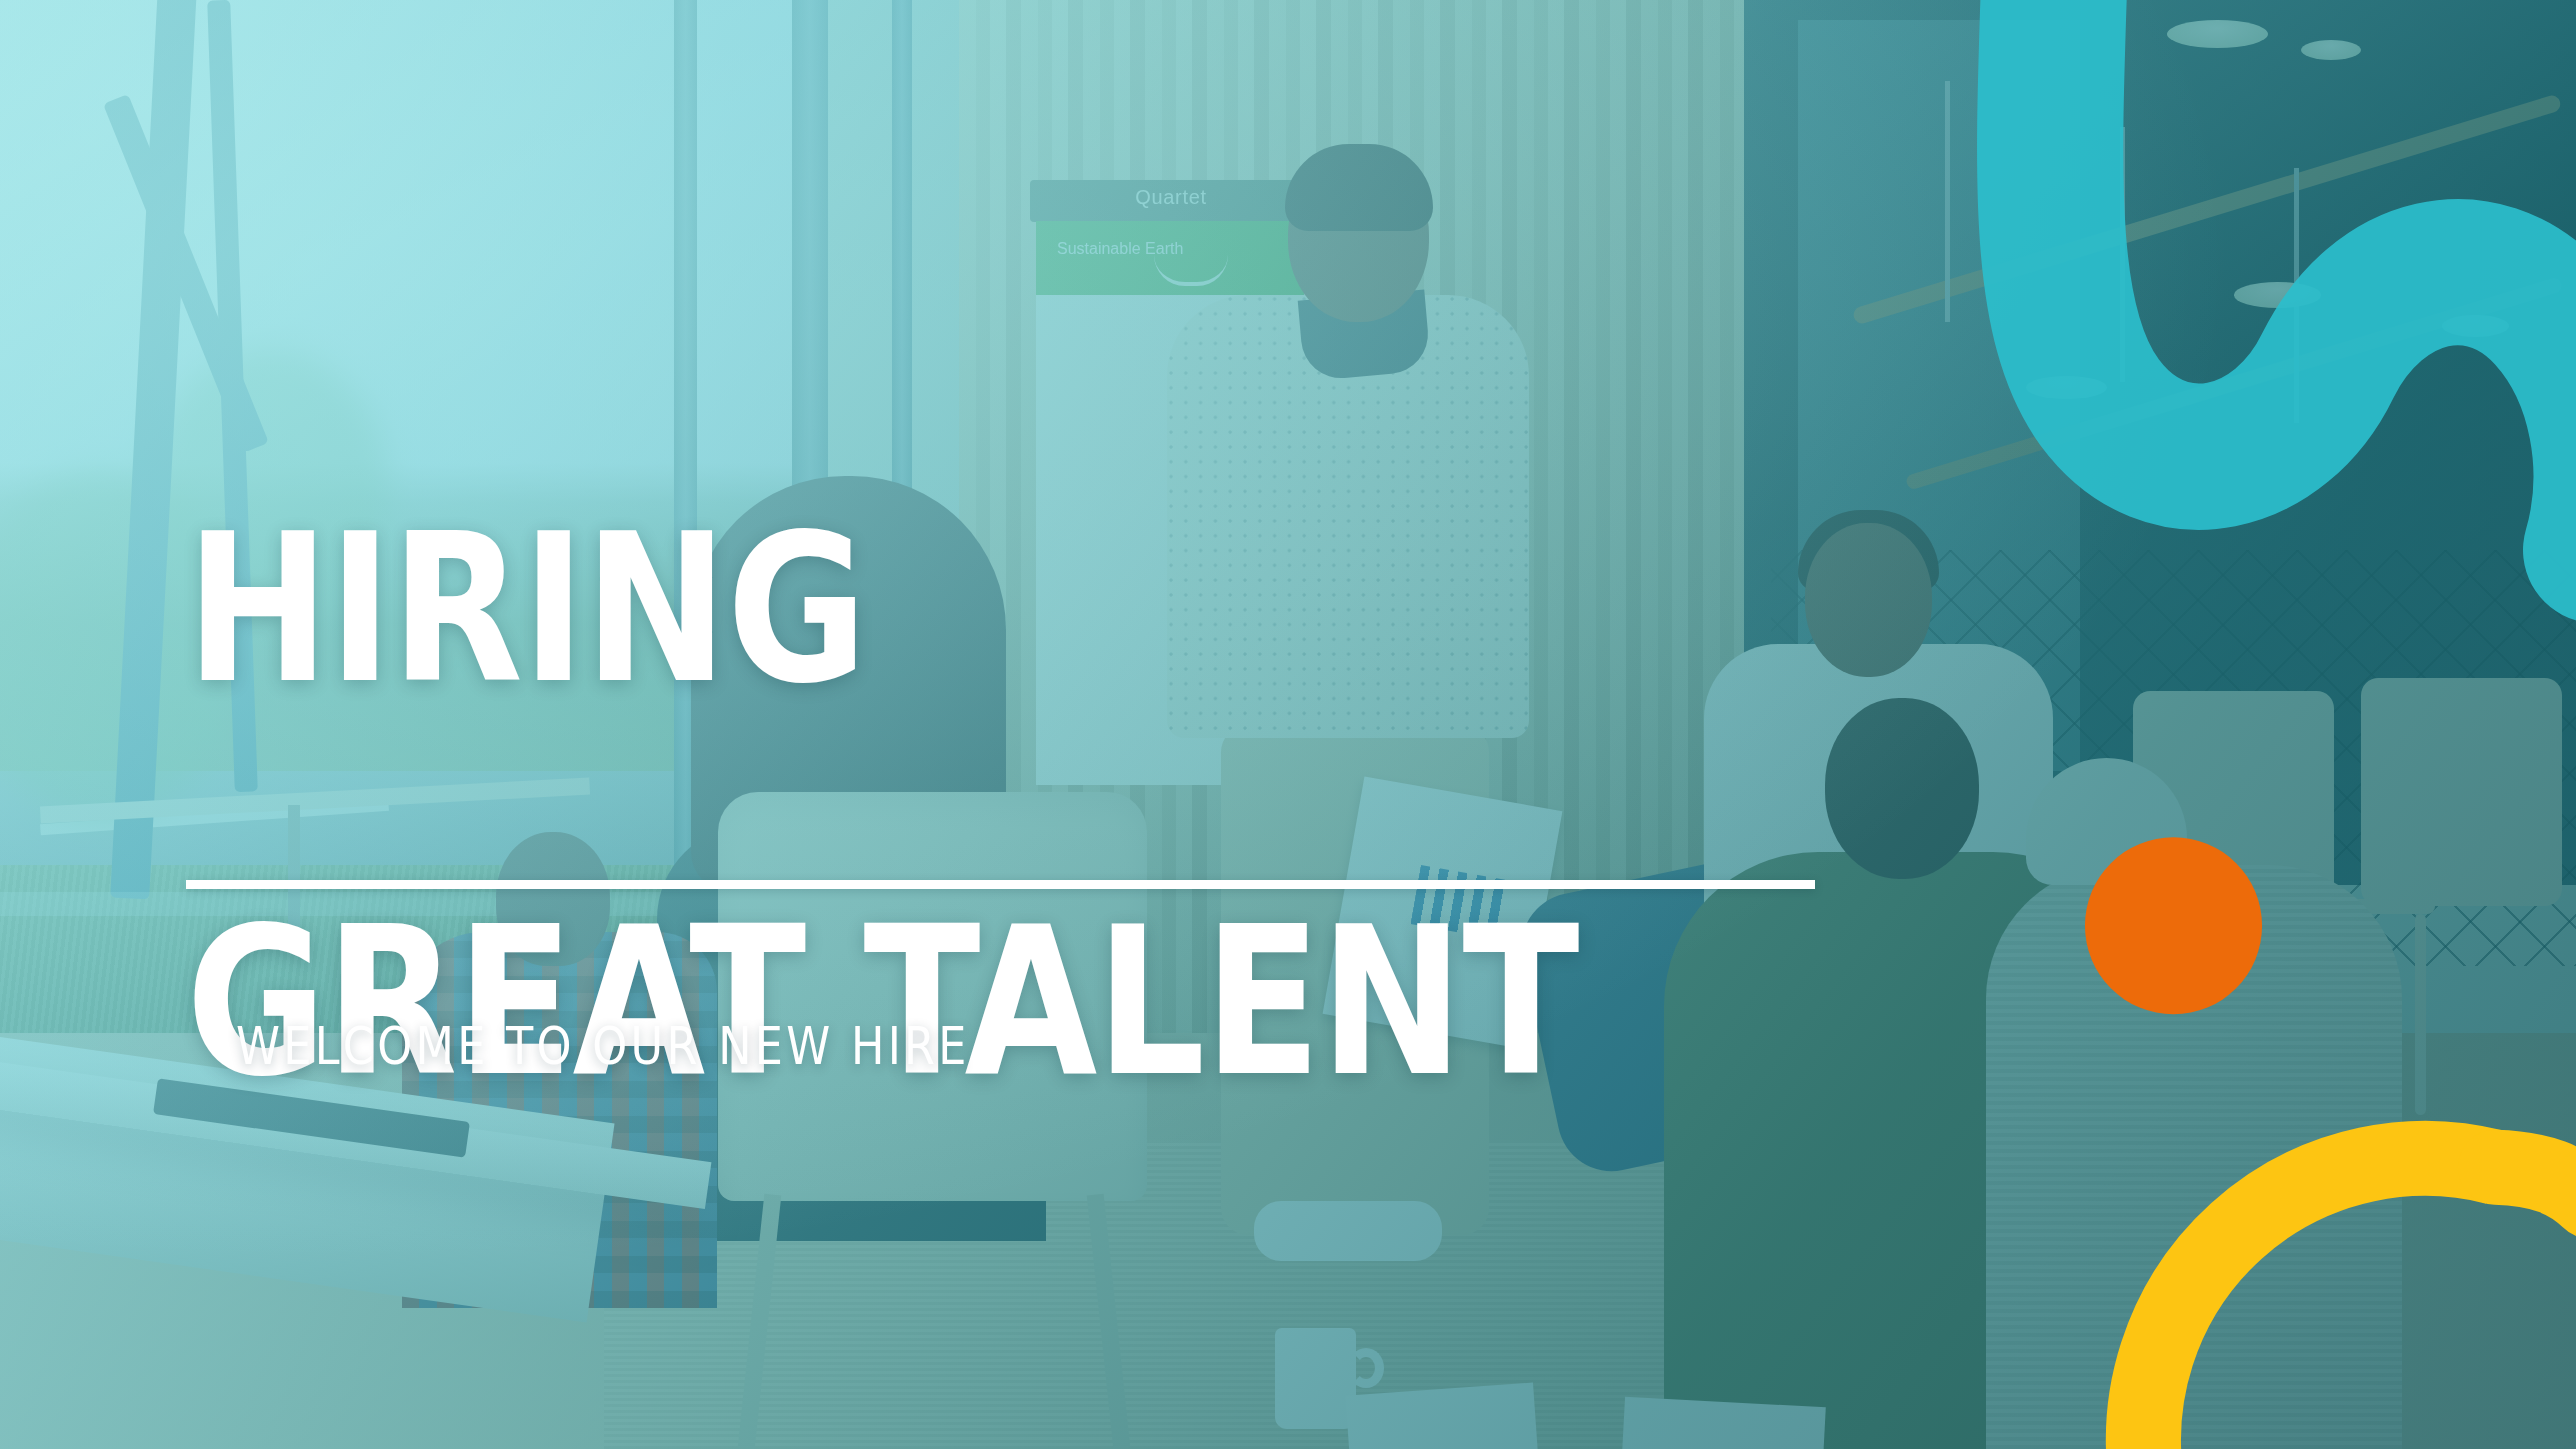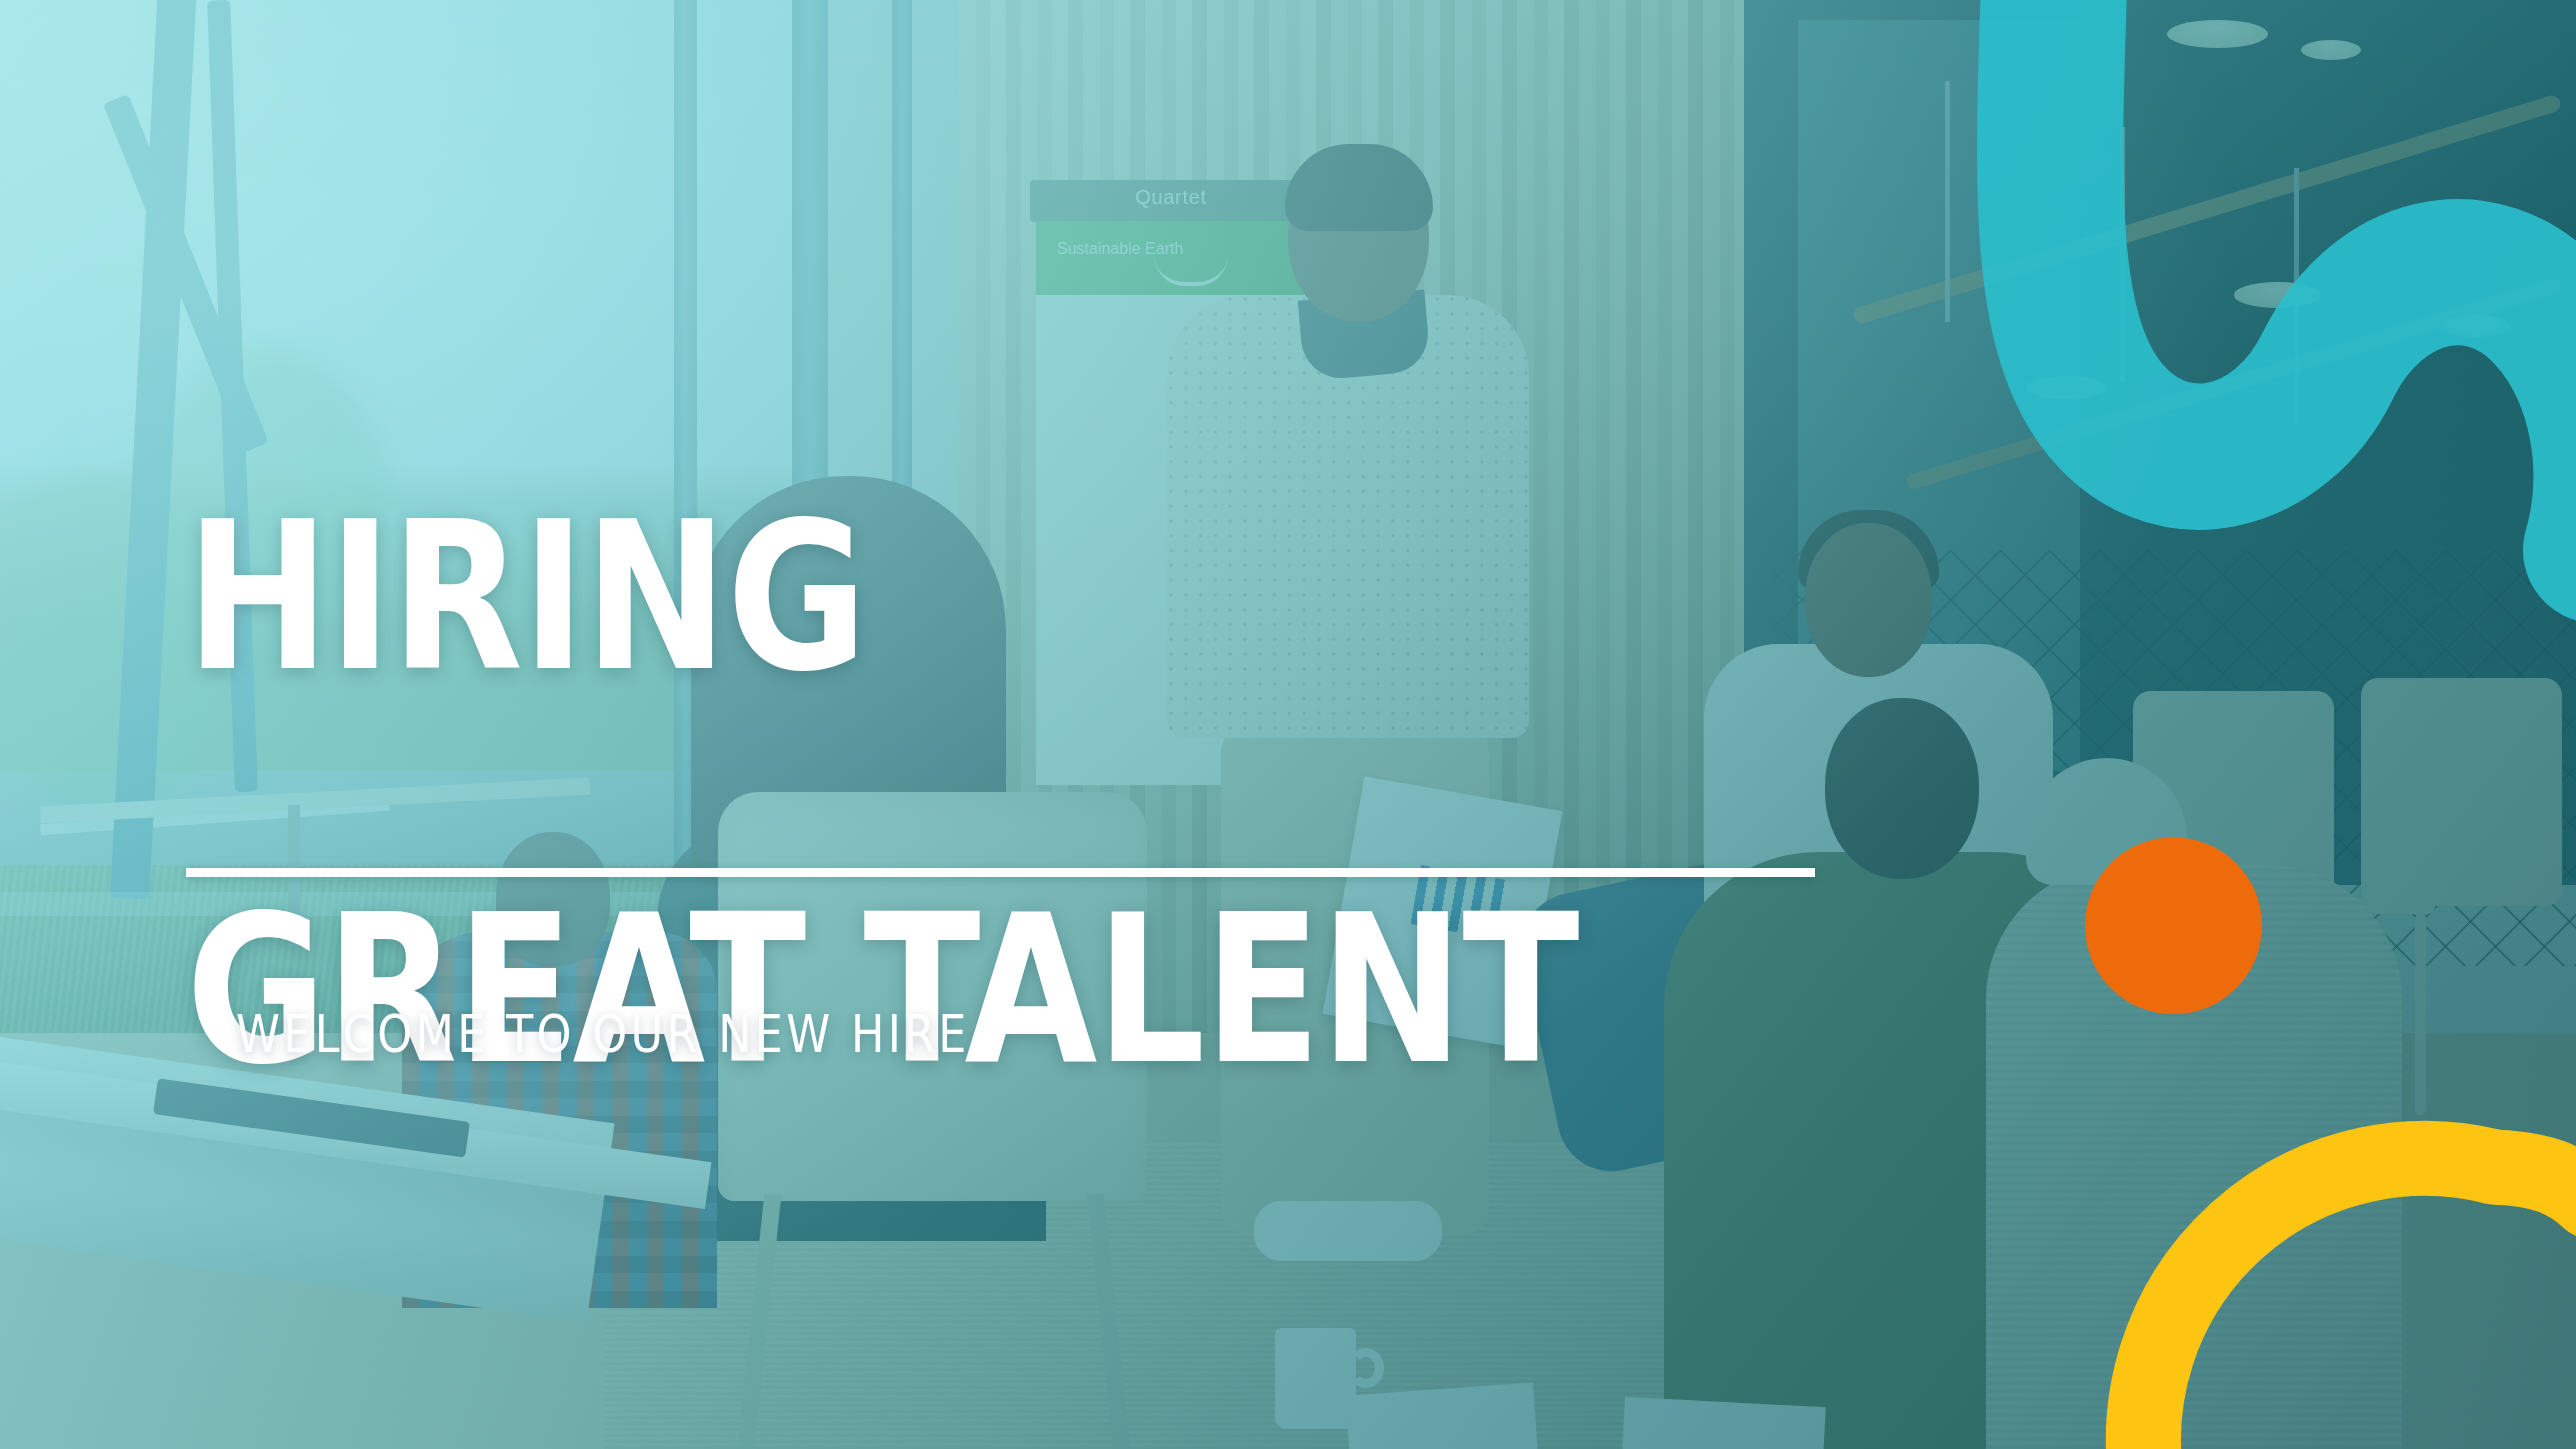--- a/index.html
+++ b/index.html
@@ -187,21 +187,21 @@
   .grade2{
     position:absolute; inset:0;
     background:radial-gradient(ellipse at 12% 18%, rgba(176,238,238,.45), rgba(0,0,0,0) 60%);
   }
 
   
   .decor{position:absolute;inset:0;pointer-events:none;}
   .decor svg{position:absolute;inset:0;width:2576px;height:1449px;}
 
   
-  .content{position:absolute;left:0;top:0;width:2576px;height:1038px;}
+  .content{position:absolute;left:0;top:12px;width:2576px;height:1038px;}
 
   .headline{
     position:absolute;
     left:186px;
     top:305px;
     color:#ffffff;
     font-family:"Liberation Sans Narrow","DejaVu Sans Condensed","Liberation Sans",sans-serif;
     font-weight:700;
     font-size:205px;
     line-height:0.95;

